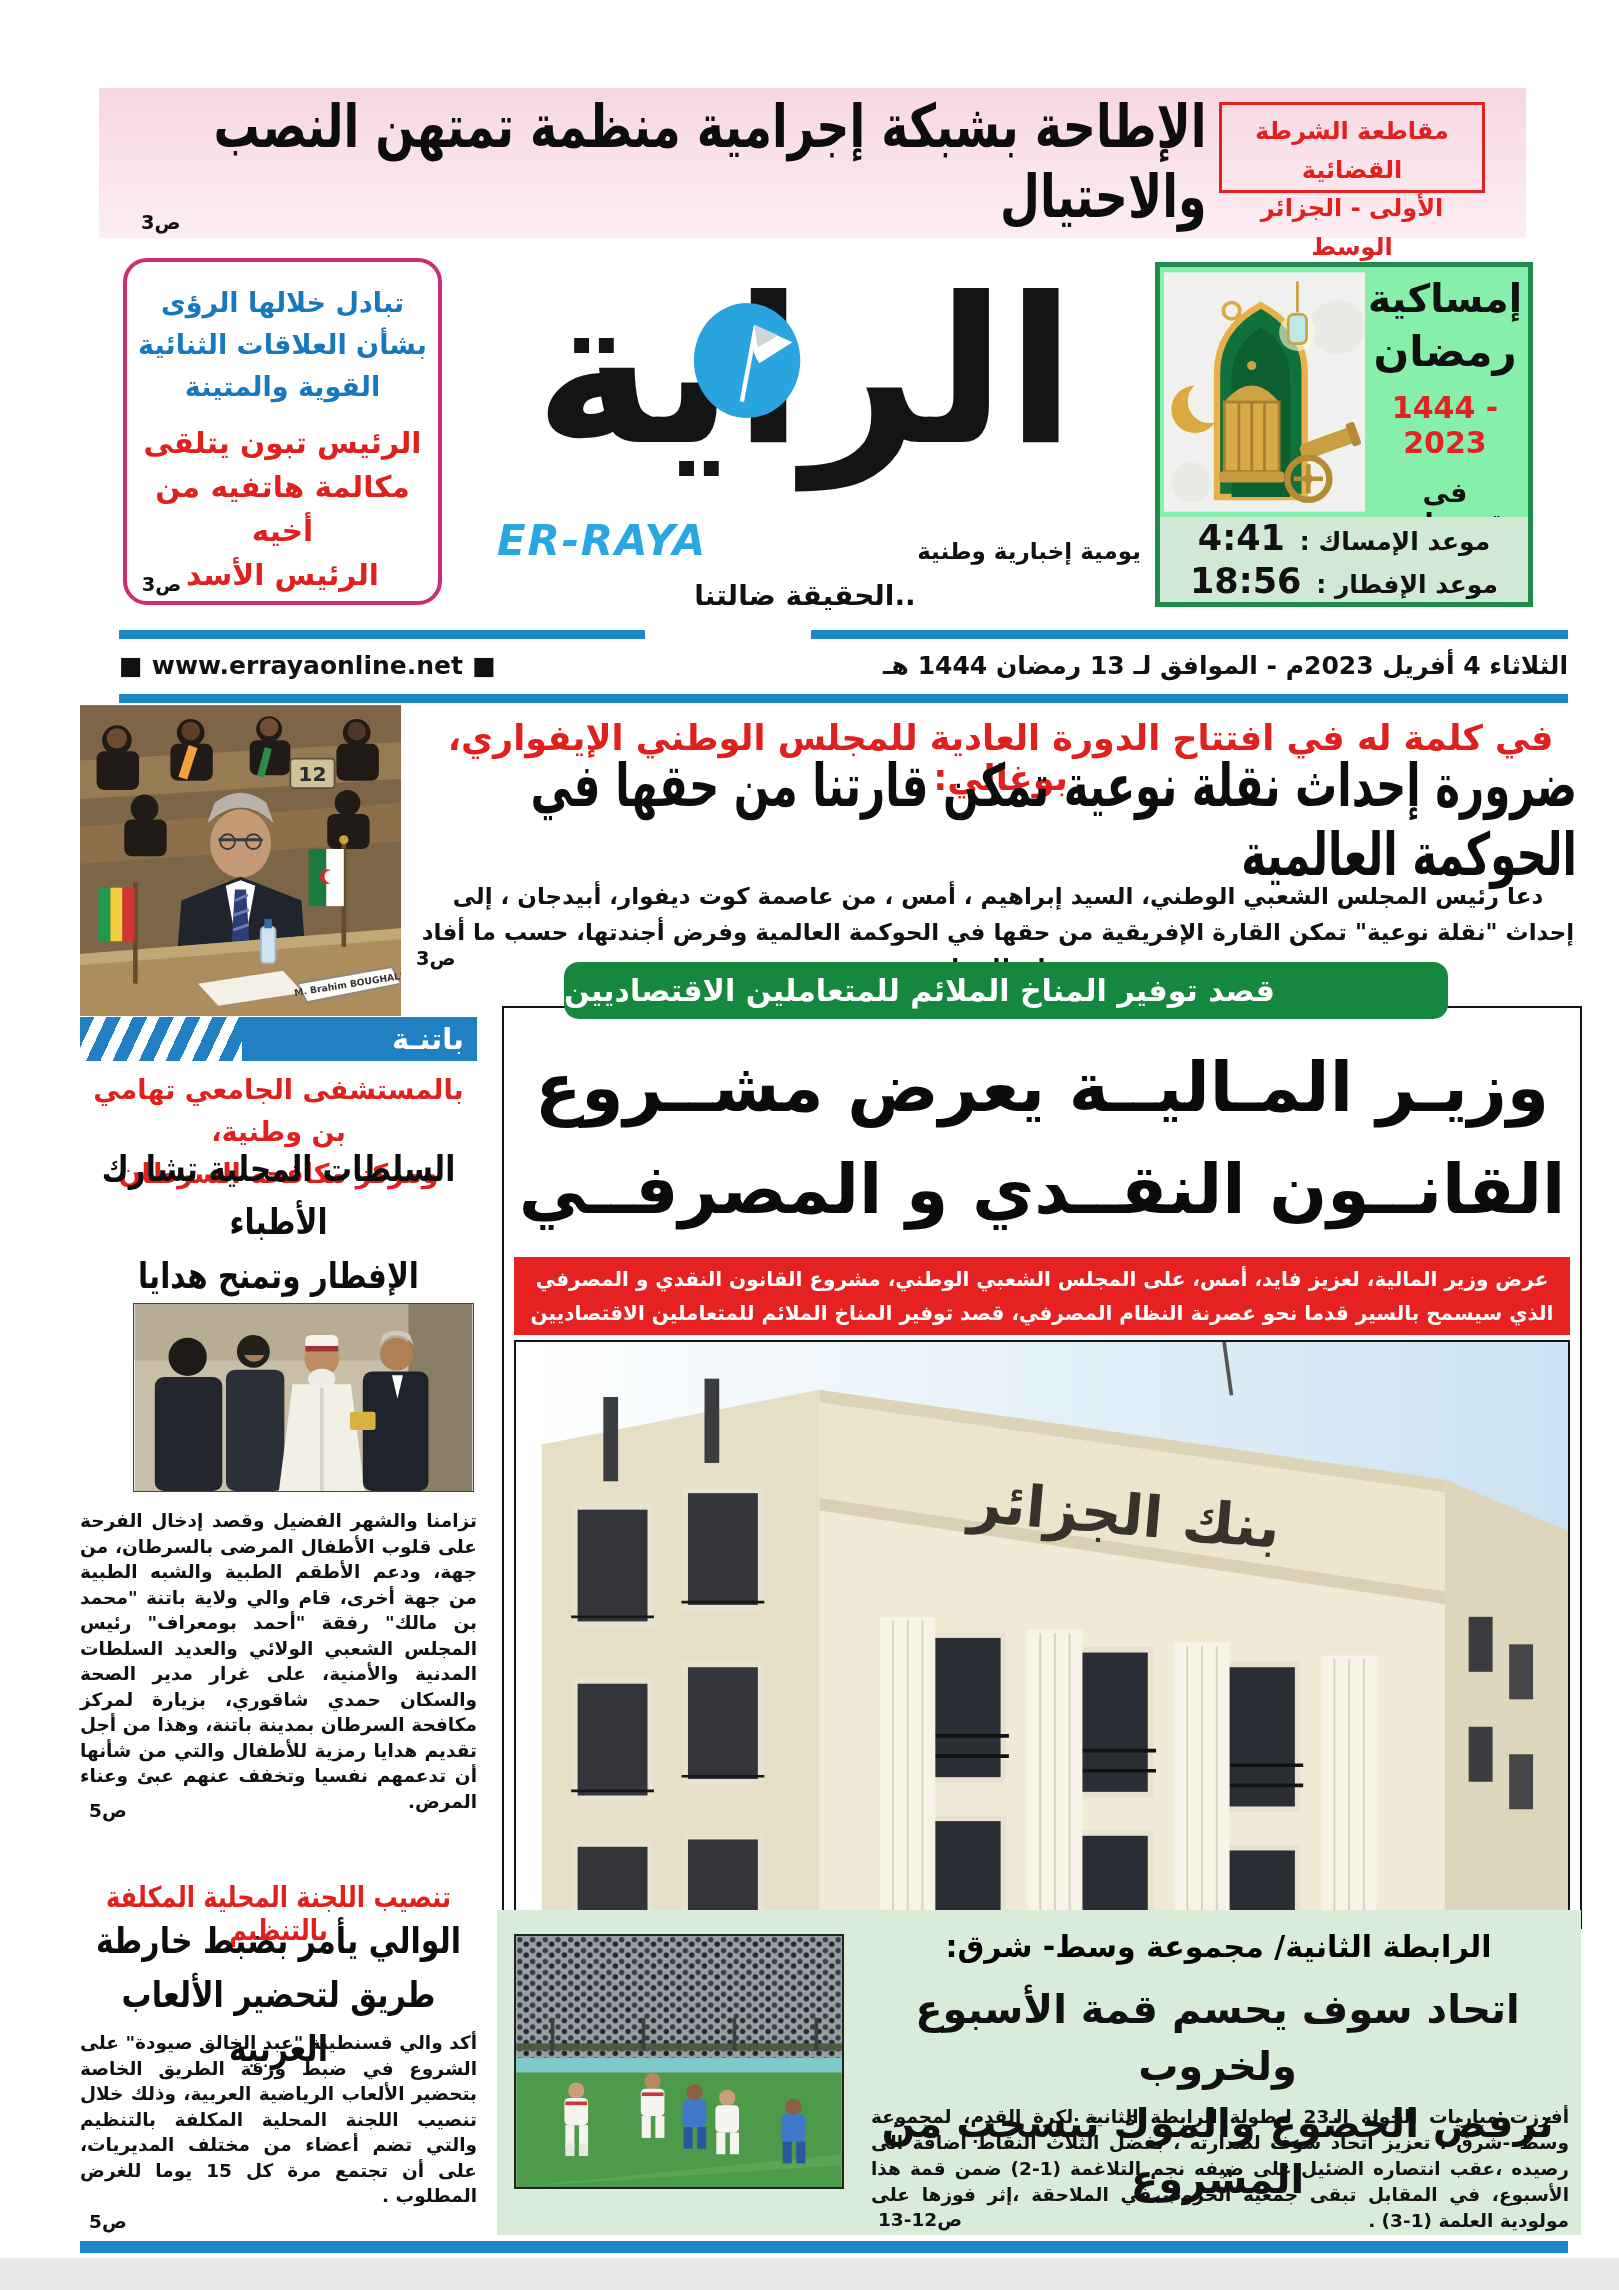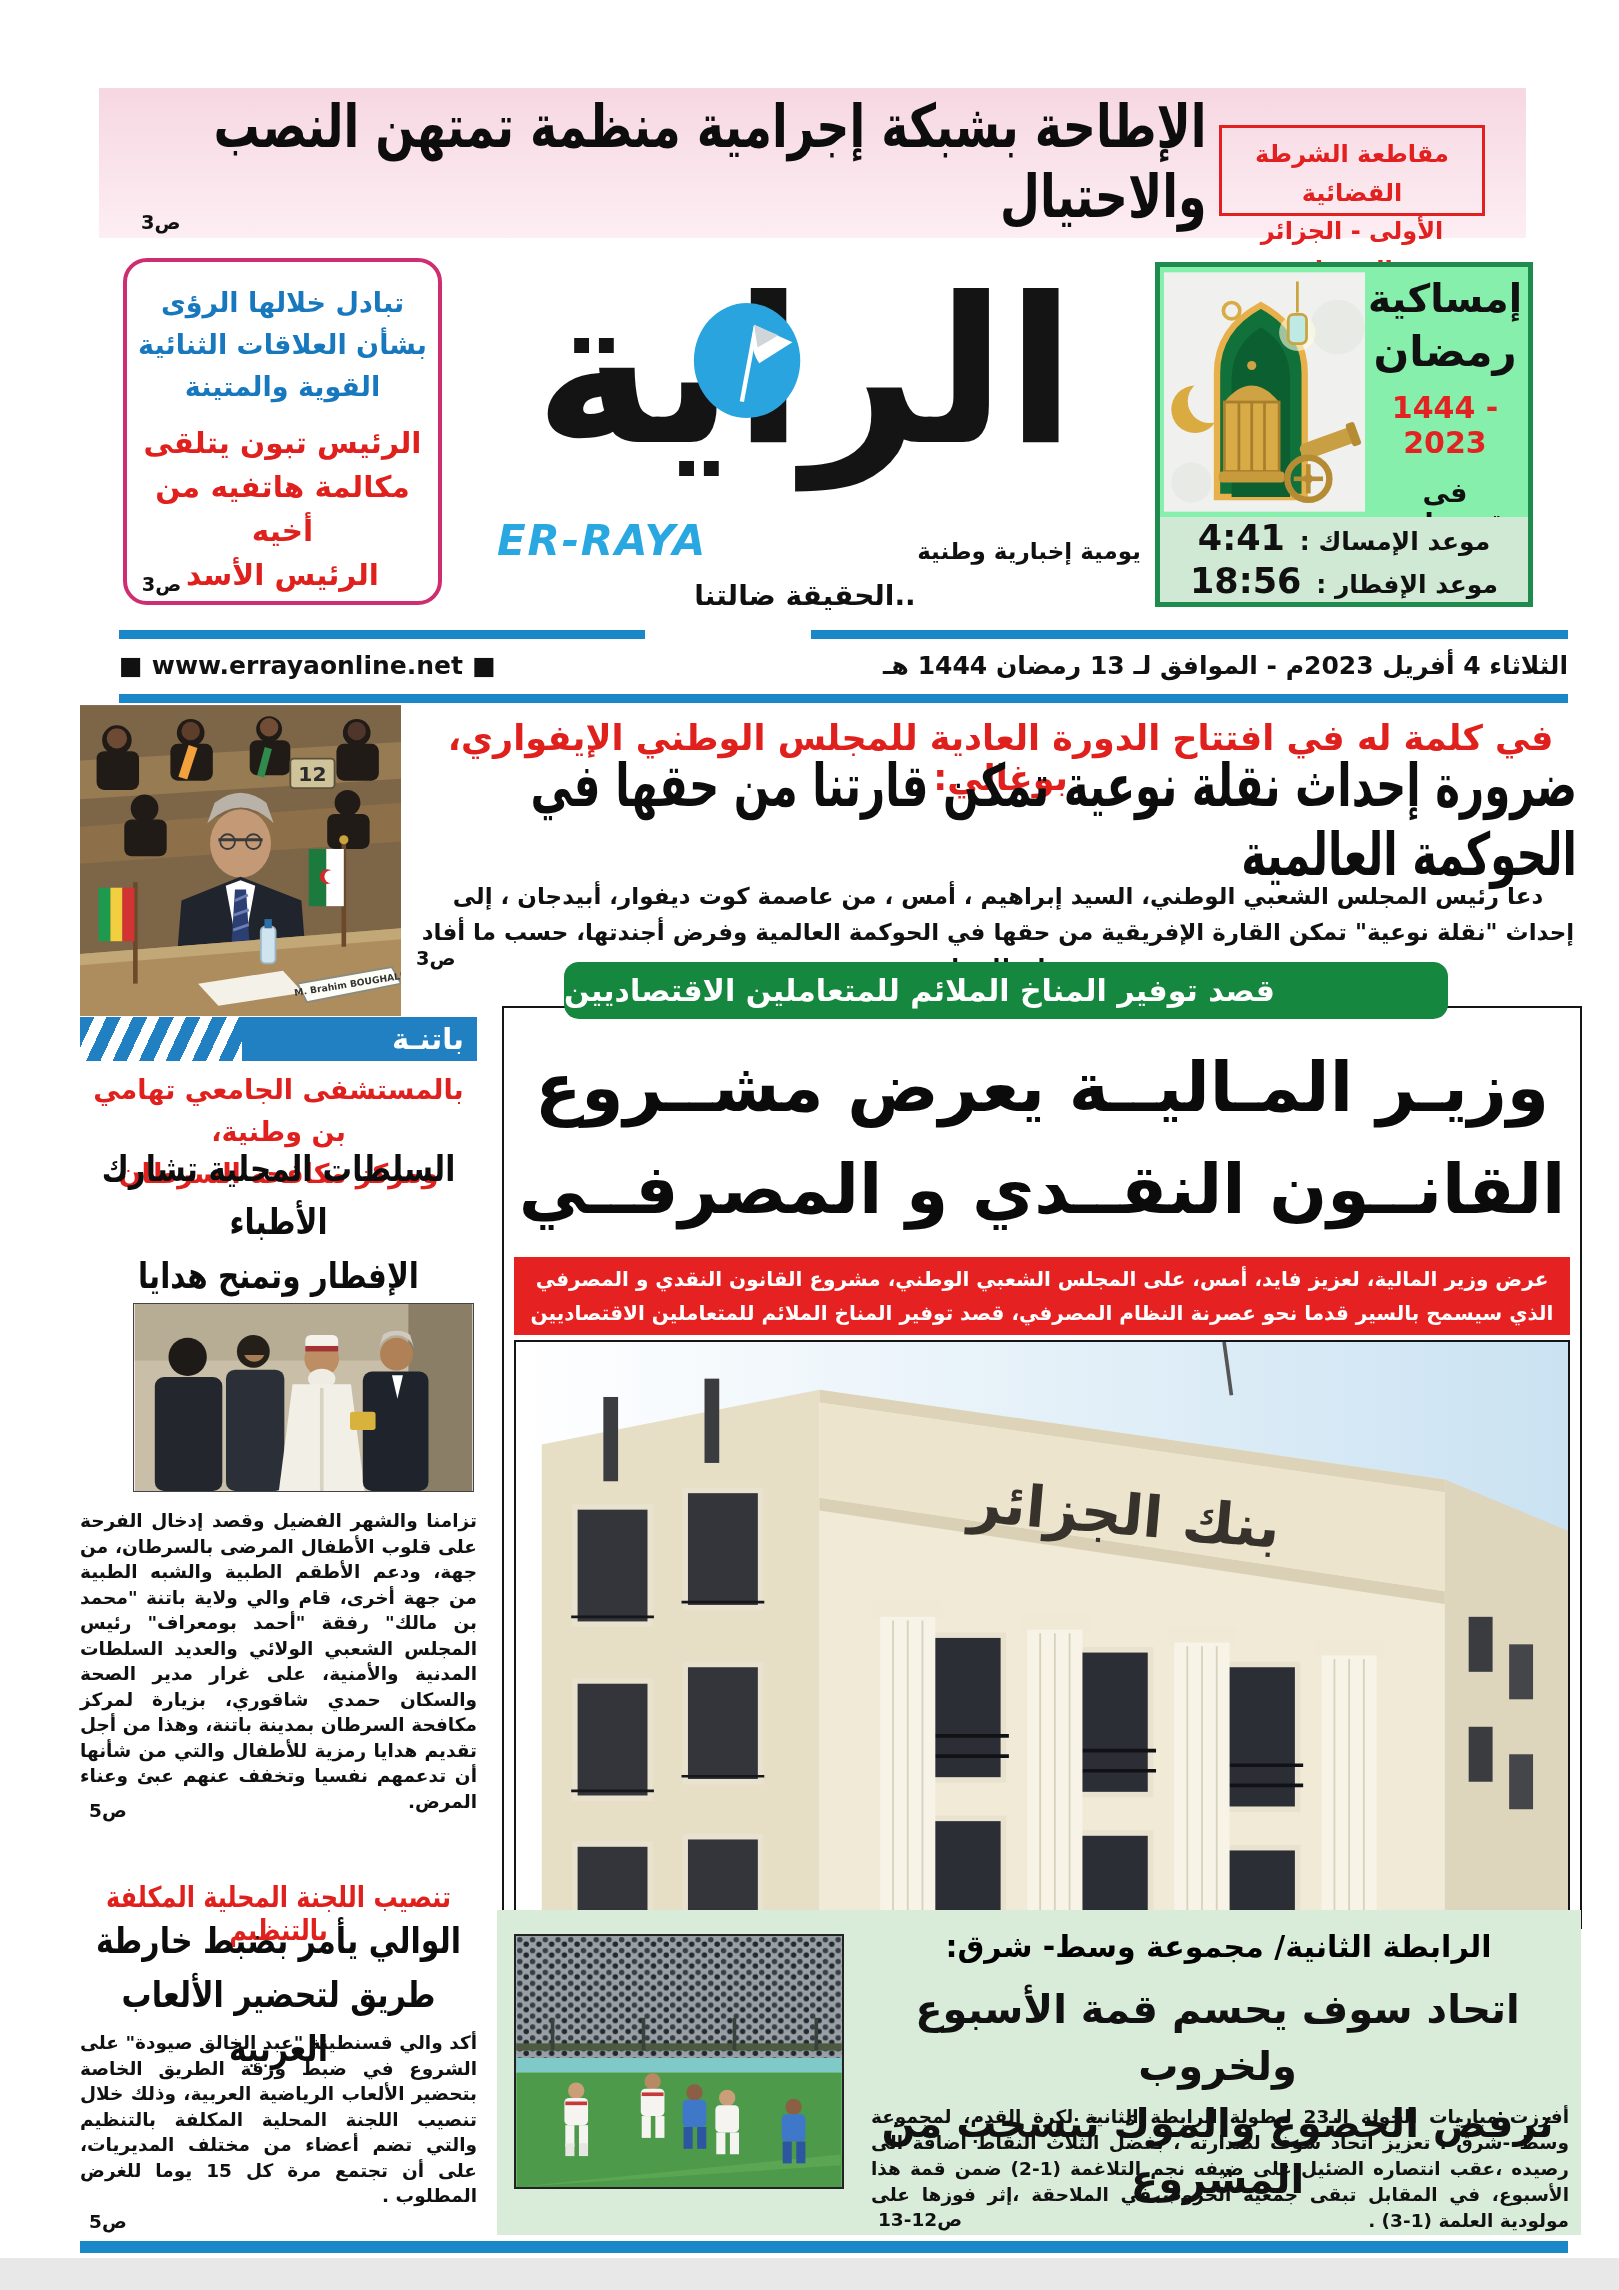--- a/index.html
+++ b/index.html
@@ -8,21 +8,21 @@
   .abs{position:absolute;}
   .tall12{transform:scaleY(1.2);}
   .tall13{transform:scaleY(1.3);}
   .tall14{transform:scaleY(1.4);}
 
   
   .top-strip{left:100px;top:88px;width:1427px;height:150px;
              background:linear-gradient(180deg,#f6d7e2,#fdeef3);}
   .badge{left:1120px;top:14px;width:266px;height:91px;border:3.7px solid #e1201f;
          box-sizing:border-box;color:#e1201f;font-size:24px;font-weight:800;
-         text-align:center;line-height:1.6;padding-top:7.4px;margin-top:23px;}
+         text-align:center;line-height:1.6;padding-top:7.4px;}
   .top-headline{left:18.5px;top:3.7px;width:1089px;height:138px;display:flex;align-items:center;
                 justify-content:center;font-size:46px;font-weight:800;color:#0d0d0d;}
   .pref{font-weight:700;font-size:19.4px;color:#111;}
 
   
   .side-box{left:124px;top:258px;width:319px;height:347px;border:4.6px solid #cf2d72;
             border-radius:24px;background:#fff;box-sizing:border-box;padding-top:20px;}
   .side-kicker{color:#1878be;font-size:27px;line-height:1.55;font-weight:800;text-align:center;}
   .side-head{color:#e0201d;font-size:29.5px;line-height:1.5;font-weight:800;text-align:center;margin-top:13px;}
 

